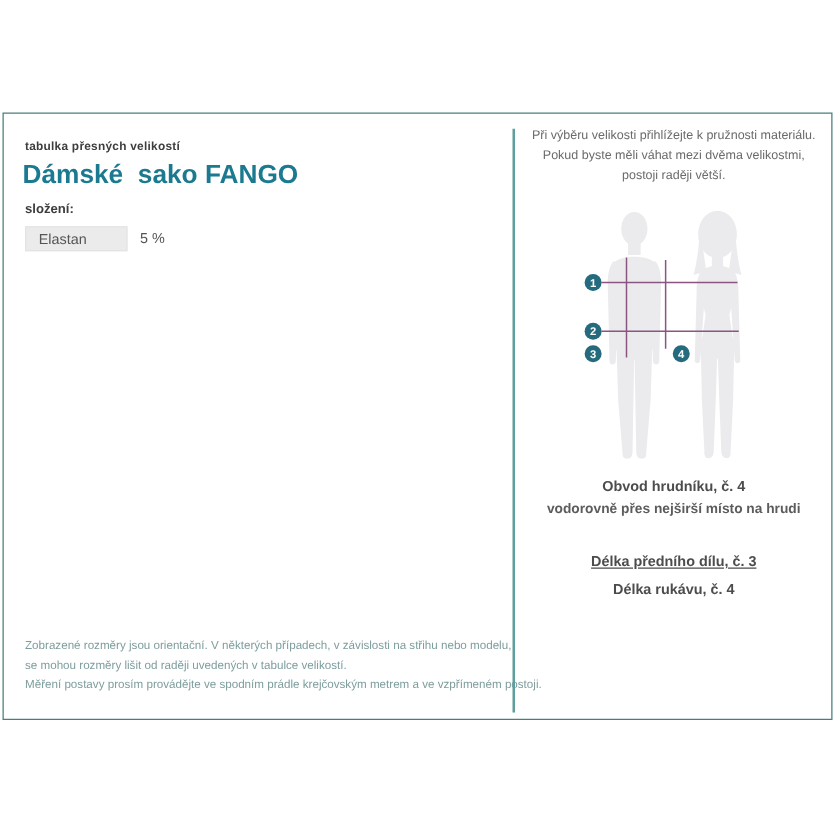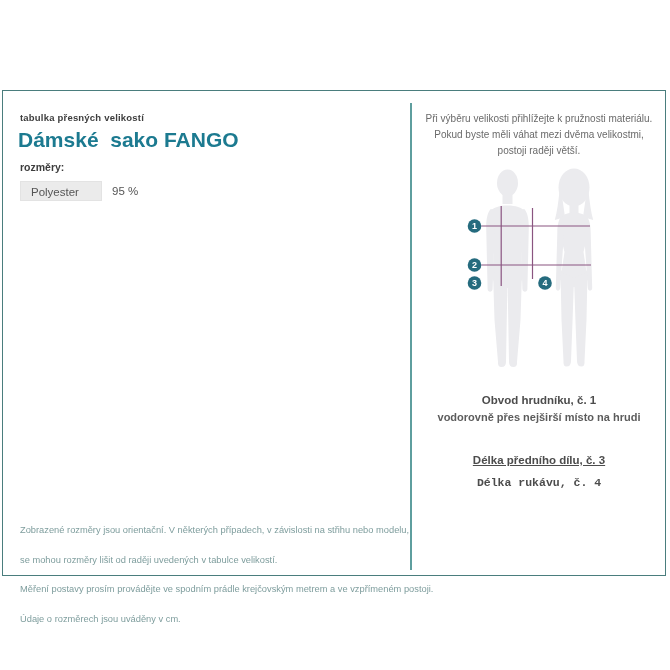--- a/index.html
+++ b/index.html
@@ -33,88 +33,87 @@
   .comp-row { display: flex; align-items: center; height: 20px; margin-bottom: 2px; }
   .comp-cell-name {
     width: 82px; height: 20px; line-height: 20px;
     background: #ebebeb; border: 1px solid #e3e3e3;
     padding-left: 10px; font-size: 11.5px; color: #555;
   }
   .comp-cell-value { margin-left: 10px; font-size: 11.5px; color: #555; }
 
   .disclaimer { position: absolute; left: 20px; top: 509px; }
   .disclaimer div {
-    font-size: 9.3px; line-height: 15.6px; color: #7e9d9d; white-space: nowrap; margin-top: 14px;
+    font-size: 9.3px; line-height: 15.6px; color: #7e9d9d; white-space: nowrap;
   }
 
   
   .divider {
     position: absolute; left: 410px; top: 103px; width: 2px; height: 467px;
     background: #5e9e9e;
   }
 
   
-  .right-panel { position: absolute; left: 412px; top: 90px; width: 254px; height: 485px; }
+  .right-panel { position: absolute; left: 412px; top: 80px; width: 254px; height: 485px; }
   .intro { position: absolute; left: 0; top: 21px; width: 100%; text-align: center; }
   .intro div { font-size: 10px; line-height: 16px; color: #6a6a6a; white-space: nowrap; }
 
   .figure-svg { position: absolute; left: 440px; top: 160px; width: 210px; height: 230px; }
   .sil { fill: #ebebee; stroke: none; }
   .mline { stroke: #8a5580; stroke-width: 1.2; fill: none; }
   .marker-dot { fill: #256b7e; }
   .marker-num {
     fill: #ffffff; font-size: 9px; font-weight: bold;
     font-family: "Liberation Sans", sans-serif; text-anchor: middle;
   }
 
   .mlabels { position: absolute; left: 0; top: 0; width: 100%; height: 100%; }
   .mlabel { position: absolute; width: 100%; text-align: center; color: #4c4c4c; }
   .mlabel.bold { font-size: 11.5px; font-weight: bold; }
   .mlabel.sub  { font-size: 11px; font-weight: bold; color: #5c5c5c; }
   .mlabel-0 { top: 304px; }
   .mlabel-1 { top: 321px; }
   .mlabel-2 { top: 342px; }
   .mlabel-3 { top: 364px; text-decoration: underline; }
-  .mlabel-4 { top: 386px; font-family: Liberation Mono, monospace; }
+  .mlabel-4 { top: 386px; }
 </style>
 </head>
 <body>
 
 <div class="page">
   <div class="frame"></div>
 
   <div class="caption">tabulka přesných velikostí</div>
   <div class="title">Dámské  sako FANGO</div>
-  <div class="comp-heading">rozměry:</div>
+  <div class="comp-heading">složení:</div>
 
   <div class="comp-table">
     <div class="comp-row">
-      <div class="comp-cell-name">Polyester</div>
-      <div class="comp-cell-value">95 %</div>
+      <div class="comp-cell-name">Elastan</div>
+      <div class="comp-cell-value">5 %</div>
     </div>
   </div>
 
   <div class="disclaimer">
     <div>Zobrazené rozměry jsou orientační. V některých případech, v závislosti na střihu nebo modelu,</div>
     <div>se mohou rozměry lišit od raději uvedených v tabulce velikostí.</div>
     <div>Měření postavy prosím provádějte ve spodním prádle krejčovským metrem a ve vzpřímeném postoji.</div>
-    <div>Údaje o rozměrech jsou uváděny v cm.</div>
   </div>
 
   <div class="divider"></div>
 
   <div class="right-panel">
     <div class="intro">
       <div>Při výběru velikosti přihlížejte k pružnosti materiálu.</div>
       <div>Pokud byste měli váhat mezi dvěma velikostmi,</div>
       <div>postoji raději větší.</div>
     </div>
 
     <div class="mlabels">
-      <div class="mlabel bold mlabel-0">Obvod hrudníku, č. 1</div>
+      <div class="mlabel bold mlabel-0">Obvod hrudníku, č. 4</div>
       <div class="mlabel sub mlabel-1">vodorovně přes nejširší místo na hrudi</div>
       <div class="mlabel bold mlabel-3">Délka předního dílu, č. 3</div>
       <div class="mlabel bold mlabel-4">Délka rukávu, č. 4</div>
     </div>
   </div>
 
   <svg class="figure-svg" viewBox="440 160 210 230">
 
     <g class="sil">
       <ellipse cx="507.5" cy="183" rx="10.5" ry="13.5"></ellipse>

